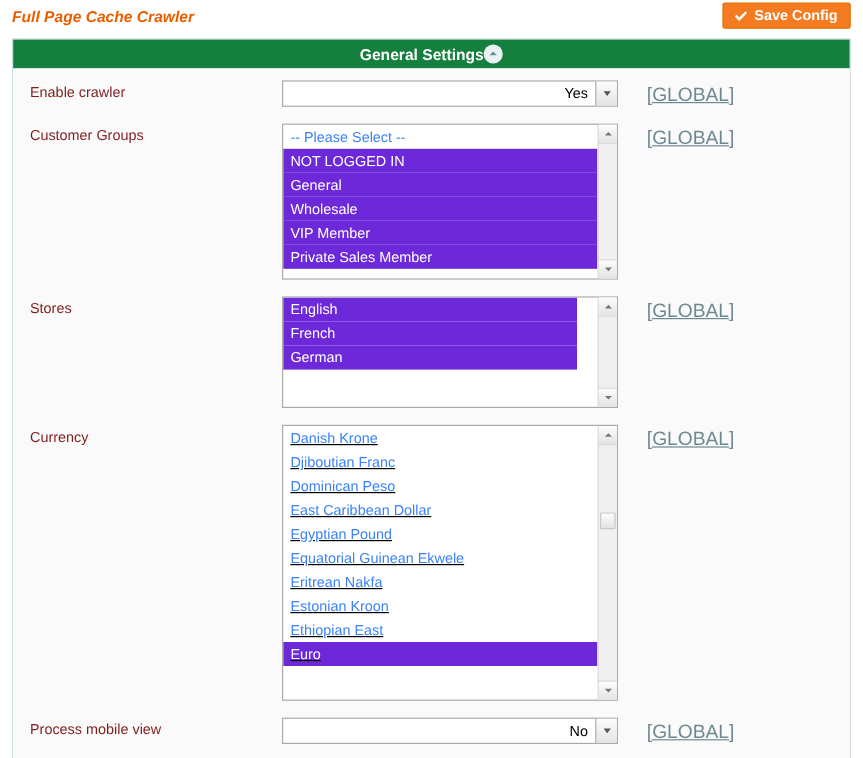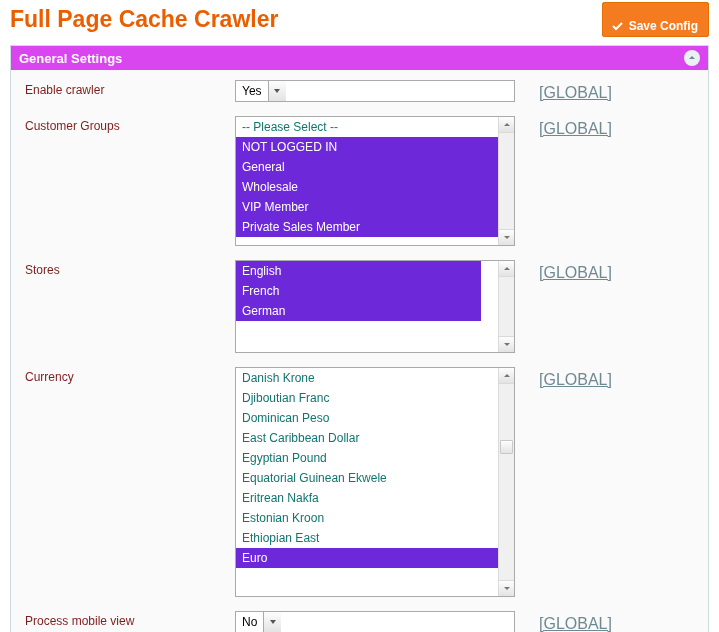--- a/index.html
+++ b/index.html
@@ -11,51 +11,52 @@
     width: 719px;
   }
   .header-row {
     display: flex;
     justify-content: space-between;
     align-items: center;
     padding: 2px 10px 8px 10px;
   }
   .page-title {
     color: #EB5E00;
-    font-size: 23px;
+    font-size: 13px;
     font-weight: bold;
+    font-style: italic;
   }
   .save-btn {
     background: #F47B20;
     border: 1px solid #E17000;
     color: #fff;
     font-weight: bold;
-    padding: 16px 10px 3px 8px;
+    padding: 3px 10px 3px 8px;
     border-radius: 2px;
     cursor: pointer;
     display: inline-flex;
     align-items: center;
     gap: 5px;
     font-size: 12px;
   }
   .save-btn .check {
     width: 13px; height: 13px;
     display: inline-flex; align-items: center; justify-content: center;
   }
   .save-btn .check svg { display: block; }
   .panel {
     margin: 0 10px 10px 10px;
     border: 1px solid #CDDDDD;
   }
   .panel-head {
-    background: #d946ef;
+    background: #15803d;
     color: #fff;
     font-weight: bold;
     display: flex;
-    justify-content: space-between;
+    justify-content: center;
     align-items: center;
     padding: 4px 8px;
     font-size: 13px;
   }
   .collapse-icon {
     width: 16px; height: 16px;
     background: #EAF1F3;
     border-radius: 50%;
     display: flex; align-items: center; justify-content: center;
     cursor: pointer;
@@ -83,21 +84,21 @@
     color: #6F8992;
     font-size: 16px;
     padding: 4px 0 0 24px;
     text-decoration: underline;
   }
   .sel-single {
     width: 100%;
     border: 1px solid #AAA;
     background: #fff;
     display: flex;
-    justify-content: flex-start;
+    justify-content: flex-end;
     align-items: stretch;
     cursor: pointer;
   }
   .sel-single .val {
     padding: 3px 6px;
   }
   .sel-single .arrow-btn {
     border-left: 1px solid #AAA;
     width: 18px;
     display: flex; align-items: center; justify-content: center;
@@ -108,21 +109,21 @@
     border: 1px solid #AAA;
     background: #fff;
     display: flex;
   }
   .multi .opts {
     flex: 1;
     overflow: hidden;
   }
   .multi .opt {
     padding: 3px 6px;
-    color: #0f766e;
+    color: #3b82f6;
     cursor: pointer;
     border-bottom: 0;
     white-space: nowrap;
   }
   .multi .opt.selected {
     background: #6d28d9;
     color: #fff;
   }
   .multi .sb {
     width: 16px;
@@ -144,21 +145,21 @@
   .sb .sb-track { flex: 1; position: relative; }
   .sb .sb-thumb {
     position: absolute;
     left: 1px; right: 1px;
     background: linear-gradient(#FDFDFD,#E3E3E3);
     border: 1px solid #C8C8C8;
     border-radius: 1px;
   }
   .multi.h-130 { height: 130px; }
   .multi.h-93 { height: 93px; gap: 17px; }
-  .multi.h-230 { height: 230px; }
+  .multi.h-230 { height: 230px; text-decoration: underline; }
 </style>
 </head>
 <body>
 
 <div class="header-row">
   <div class="page-title">Full Page Cache Crawler</div>
   <button class="save-btn">
     <span class="check">
       <svg width="11" height="11" viewBox="0 0 11 11">
           <path d="M1 5 L4 8 L10 2" stroke="#fff" stroke-width="2" fill="none"></path>

